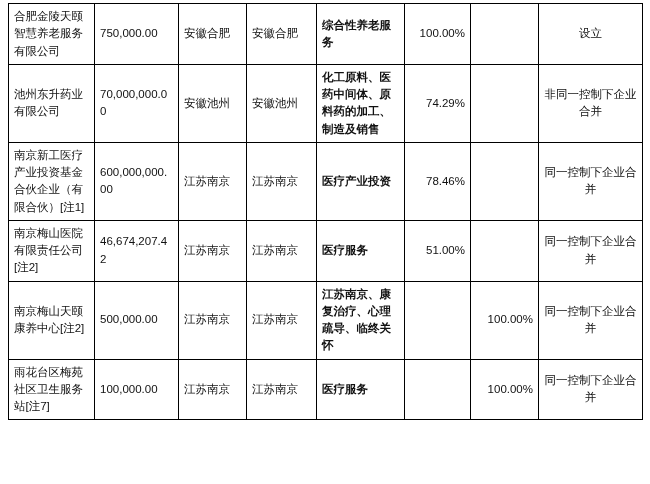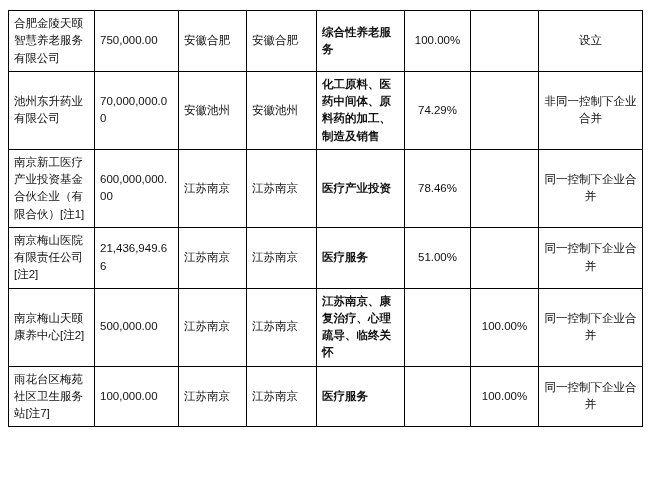--- a/index.html
+++ b/index.html
@@ -12,21 +12,21 @@
     height: 484px;
     font-family: "Liberation Sans", sans-serif;
     color: #1a1a1a;
     overflow: hidden;
   }
   .sheet {
     position: relative;
     width: 650px;
     height: 484px;
     box-sizing: border-box;
-    padding: 10px 8px 0 8px;
+    padding: 3px 8px 0 8px;
   }
   table.subs-table {
     border-collapse: collapse;
     table-layout: fixed;
     width: 634px;
     font-size: 11.5px;
     line-height: 1.5;
   }
   table.subs-table td {
     border: 1px solid #000000;
@@ -43,21 +43,21 @@
   col.c-scope  { width: 88px; }
   col.c-direct { width: 66px; }
   col.c-indir  { width: 68px; }
   col.c-method { width: 104px; }
 
   .cell-name   { text-align: left; }
   .cell-cap    { text-align: left; }
   .cell-reg    { text-align: left; padding-left: 8px; }
   .cell-biz    { text-align: left; padding-left: 8px; }
   .cell-scope  { text-align: left; font-weight: bold; }
-  .cell-pct    { text-align: center; padding-right: 6px; }
+  .cell-pct    { text-align: right; padding-right: 6px; }
   .cell-method { text-align: center; padding-left: 8px; }
 </style>
 </head>
 <body>
 
 <div class="sheet">
   <table class="subs-table">
     <colgroup>
       <col class="c-name">
       <col class="c-cap">
@@ -94,21 +94,21 @@
         <td class="cell-cap">600,000,000.00</td>
         <td class="cell-reg">江苏南京</td>
         <td class="cell-biz">江苏南京</td>
         <td class="cell-scope">医疗产业投资</td>
         <td class="cell-pct">78.46%</td>
         <td class="cell-pct"></td>
         <td class="cell-method">同一控制下企业合并</td>
       </tr>
       <tr>
         <td class="cell-name">南京梅山医院有限责任公司[注2]</td>
-        <td class="cell-cap">21,436,949.66</td>
+        <td class="cell-cap">46,674,207.42</td>
         <td class="cell-reg">江苏南京</td>
         <td class="cell-biz">江苏南京</td>
         <td class="cell-scope">医疗服务</td>
         <td class="cell-pct">51.00%</td>
         <td class="cell-pct"></td>
         <td class="cell-method">同一控制下企业合并</td>
       </tr>
       <tr>
         <td class="cell-name">南京梅山天颐康养中心[注2]</td>
         <td class="cell-cap">500,000.00</td>

